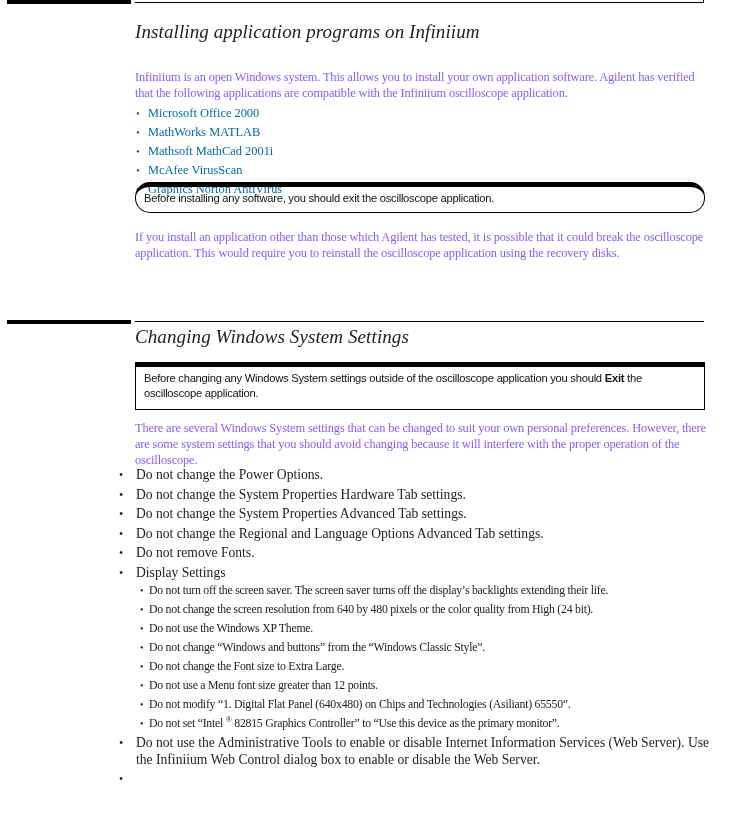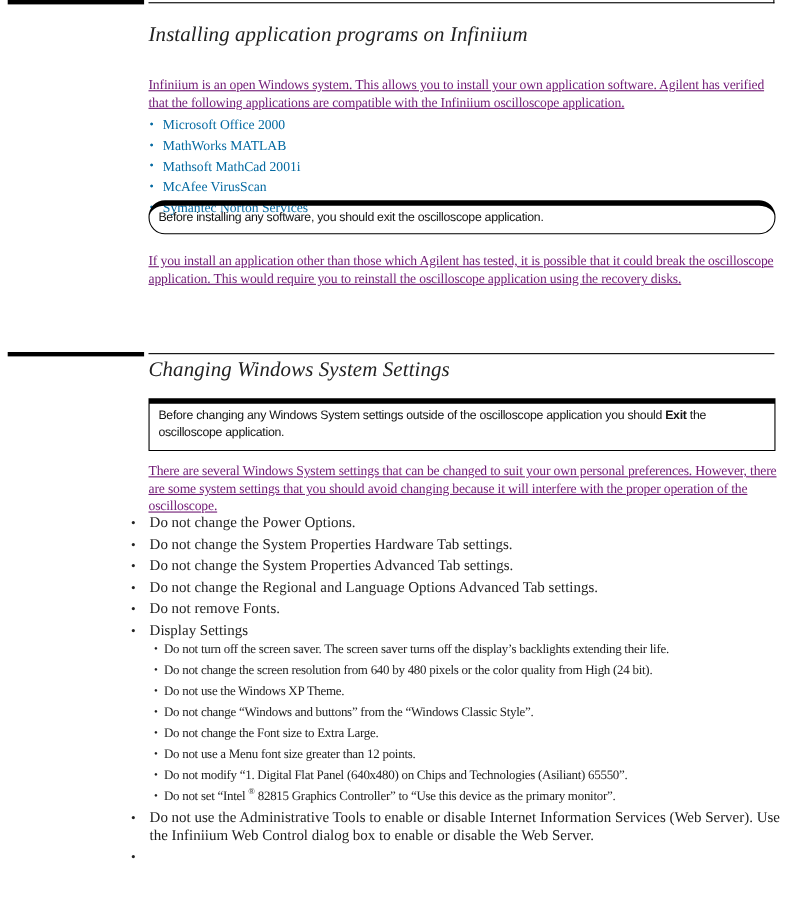--- a/index.html
+++ b/index.html
@@ -14,21 +14,21 @@
     border-right: 1px solid #000; border-bottom: 1px solid #000;
   }
   .left-bar { background: #000; height: 4px; }
   .rule { background: #000; height: 1px; }
   .h2 {
     font-family: "Liberation Serif", "DejaVu Serif", serif;
     font-size: 19px; color: #222; letter-spacing: 0.1px; white-space: nowrap; font-style: italic;
   }
   .para {
     font-family: "Liberation Serif", "DejaVu Serif", serif;
-    font-size: 12.4px; line-height: 16px; color: #701a75; letter-spacing: -0.15px; text-decoration: underline;
+    font-size: 12.4px; line-height: 16px; color: #8b5cf6; letter-spacing: -0.15px;
   }
   .applist { margin: 0; padding: 0; list-style: none; }
   .applist li {
     font-family: "Liberation Serif", "DejaVu Serif", serif;
     font-size: 12.4px; line-height: 19px; color: #0369a1; position: relative; padding-left: 12px;
   }
   .applist li::before {
     content: "\2022"; position: absolute; left: 0; top: 0; font-size: 11px;
   }
   .note {
@@ -63,21 +63,21 @@
 
 <div class="abs h2" style="left:135px; top:21px;">Installing application programs on Infiniium</div>
 
 <div class="abs para" style="left:135px; top:69px; width:575px;">Infiniium is an open Windows system. This allows you to install your own application software. Agilent has verified that the following applications are compatible with the Infiniium oscilloscope application.</div>
 
 <ul class="abs applist" style="left:136px; top:104px; width:560px;">
   <li>Microsoft Office 2000</li>
   <li>MathWorks MATLAB</li>
   <li>Mathsoft MathCad 2001i</li>
   <li>McAfee VirusScan</li>
-  <li>Symantec Norton Services</li>
+  <li>Graphics Norton AntiVirus</li>
 </ul>
 
 <div class="abs note" style="left:135px; top:182px; width:570px; height:31px;border-radius:15px;">
   <span>Before installing any software, you should exit the oscilloscope application.</span>
 </div>
 
 <div class="abs para" style="left:135px; top:229px; width:575px;">If you install an application other than those which Agilent has tested, it is possible that it could break the oscilloscope application. This would require you to reinstall the oscilloscope application using the recovery disks.</div>
 
 <div class="abs left-bar" style="left:7px; top:320px; width:124px;"></div>
 <div class="abs rule" style="left:135px; top:321px; width:569px;"></div>

